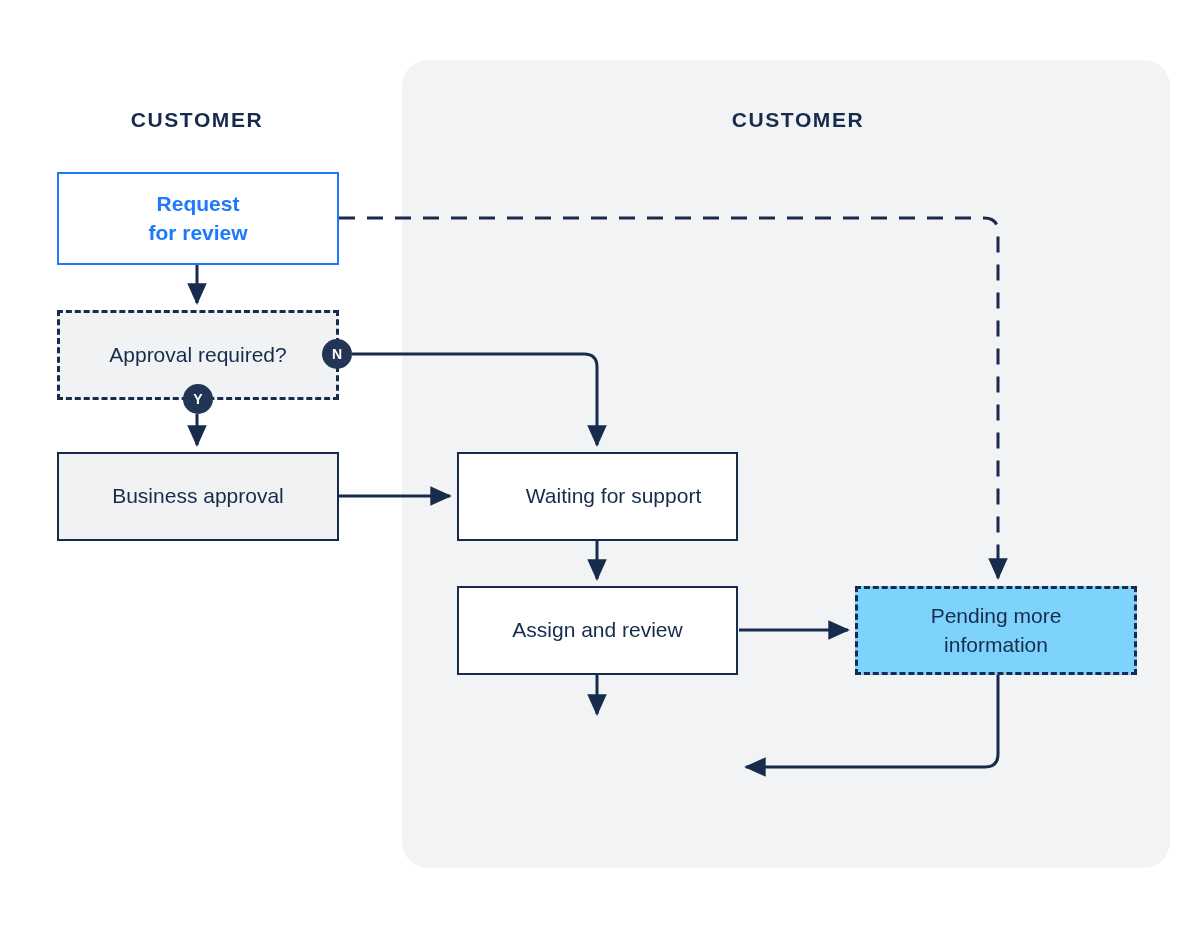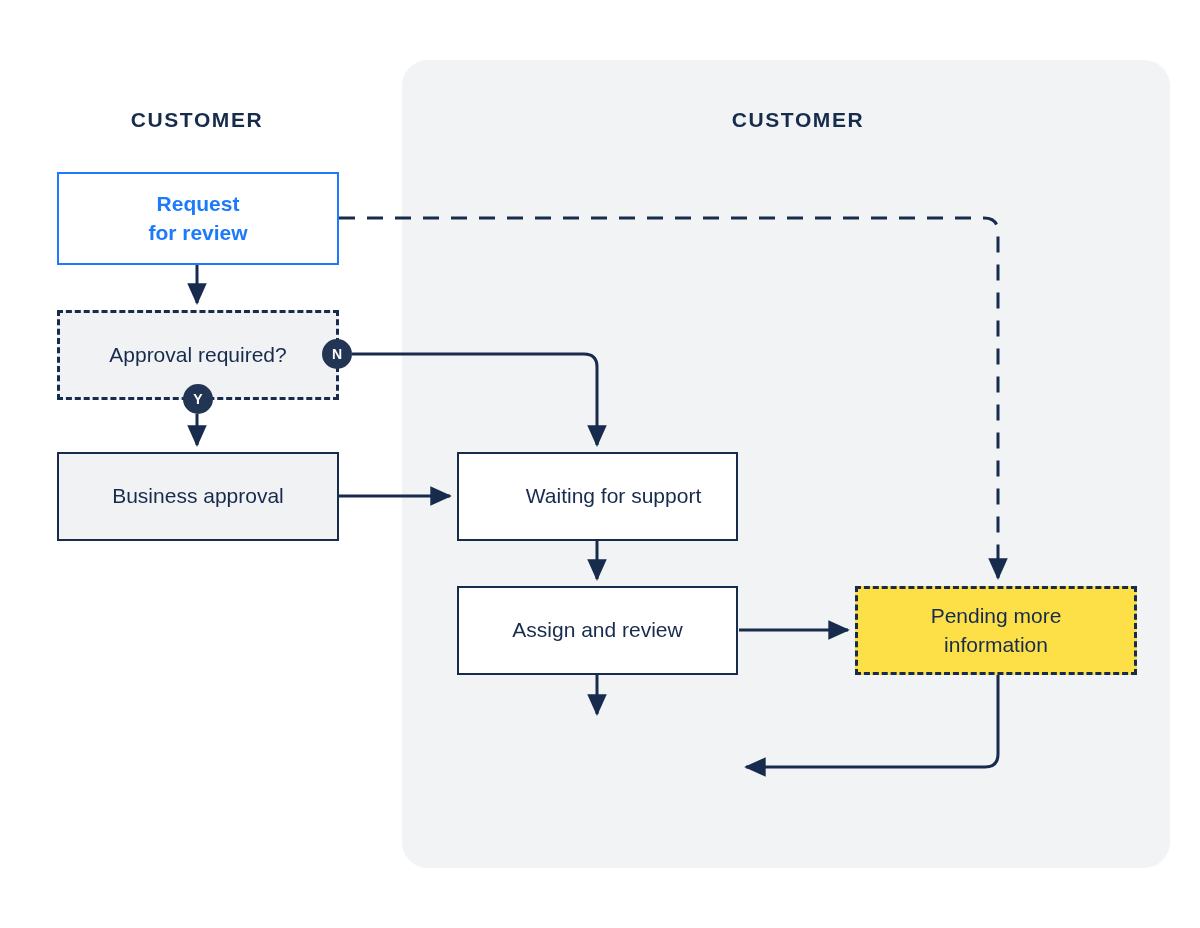--- a/index.html
+++ b/index.html
@@ -55,21 +55,21 @@
   .node-solid-dark-fill {
     border: 2px solid #172b4d;
     background: #f1f2f4;
   }
   .node-dashed {
     border: 3px dashed #172b4d;
     background: transparent;
   }
   .node-dashed-white {
     border: 3px dashed #172b4d;
-    background: #fde047;
+    background: #7dd3fc;
   }
   .node-blue {
     border: 2px solid #1d7afc;
     background: #ffffff;
     color: #1d7afc;
     font-weight: bold;
   }
   .badge {
     position: absolute;
     width: 30px;

